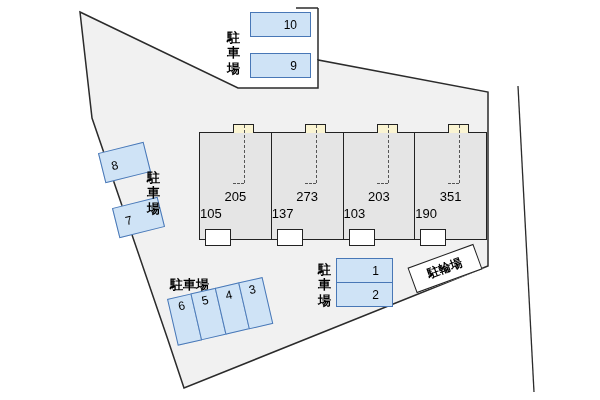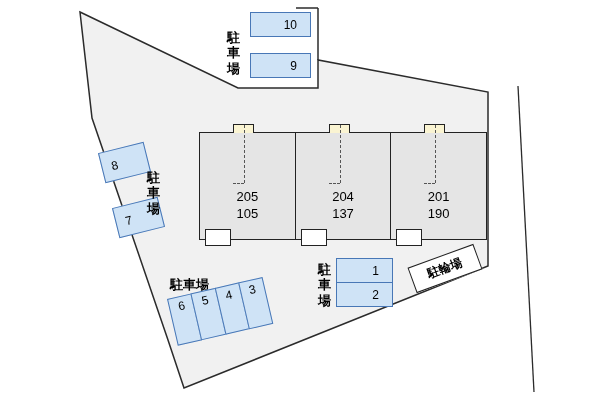--- a/index.html
+++ b/index.html
@@ -30,21 +30,21 @@
   }
   .unit{position:relative;flex:1;border-right:1px solid #222;}
   .unit:last-child{border-right:none;}
   .unit-bump{
     position:absolute;top:-9.5px;left:33px;width:21px;height:9.5px;background:#faf4d2;
     border:1.5px solid #222;border-bottom:none;box-sizing:border-box;
   }
   .unit-dash{position:absolute;top:-8px;left:44px;width:0;height:58px;border-left:1px dashed #555;}
   .unit-dash-foot{position:absolute;top:50px;left:33px;width:11px;height:0;border-top:1px dashed #555;}
   .room-upper{position:absolute;top:57px;left:0;width:100%;text-align:center;font-size:13px;line-height:1.1;}
-  .room-lower{position:absolute;top:74px;left:0;width:100%;text-align:center;font-size:13px;line-height:1.1;}
+  .room-lower{position:absolute;top:74px;left:0;width:100%;text-align:left;font-size:13px;line-height:1.1;}
   .porch{
     position:absolute;left:5px;bottom:-7px;width:26px;height:17px;background:#fff;
     border:1.5px solid #222;box-sizing:border-box;
   }
 
   
   .stall-group-bl{
     position:absolute;left:167px;top:299px;width:98px;height:48px;
     transform:rotate(-13deg);transform-origin:top left;display:flex;z-index:2;
   }
@@ -94,29 +94,37 @@
       <div class="unit-dash"></div>
       <div class="unit-dash-foot"></div>
       <div class="room-upper">205</div>
       <div class="room-lower">105</div>
       <div class="porch"></div>
     </div>
     <div class="unit">
       <div class="unit-bump"></div>
       <div class="unit-dash"></div>
       <div class="unit-dash-foot"></div>
-      <div class="room-upper">204</div>
+      <div class="room-upper">273</div>
       <div class="room-lower">137</div>
       <div class="porch"></div>
     </div>
     <div class="unit">
       <div class="unit-bump"></div>
       <div class="unit-dash"></div>
       <div class="unit-dash-foot"></div>
-      <div class="room-upper">201</div>
+      <div class="room-upper">203</div>
+      <div class="room-lower">103</div>
+      <div class="porch"></div>
+    </div>
+    <div class="unit">
+      <div class="unit-bump"></div>
+      <div class="unit-dash"></div>
+      <div class="unit-dash-foot"></div>
+      <div class="room-upper">351</div>
       <div class="room-lower">190</div>
       <div class="porch"></div>
     </div>
   </div>
 
   <div class="h-label" style="left:170px;top:276px;">駐車場</div>
   <div class="stall-group-bl">
     <div class="stall-v">
       <span>6</span>
     </div>

